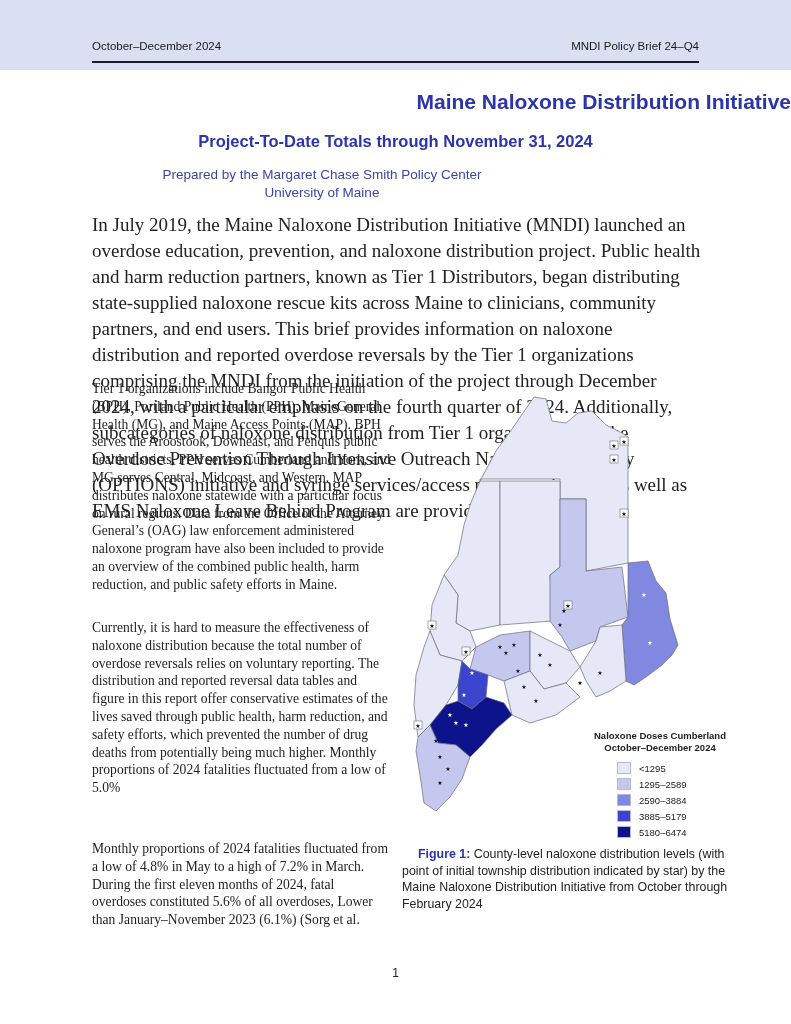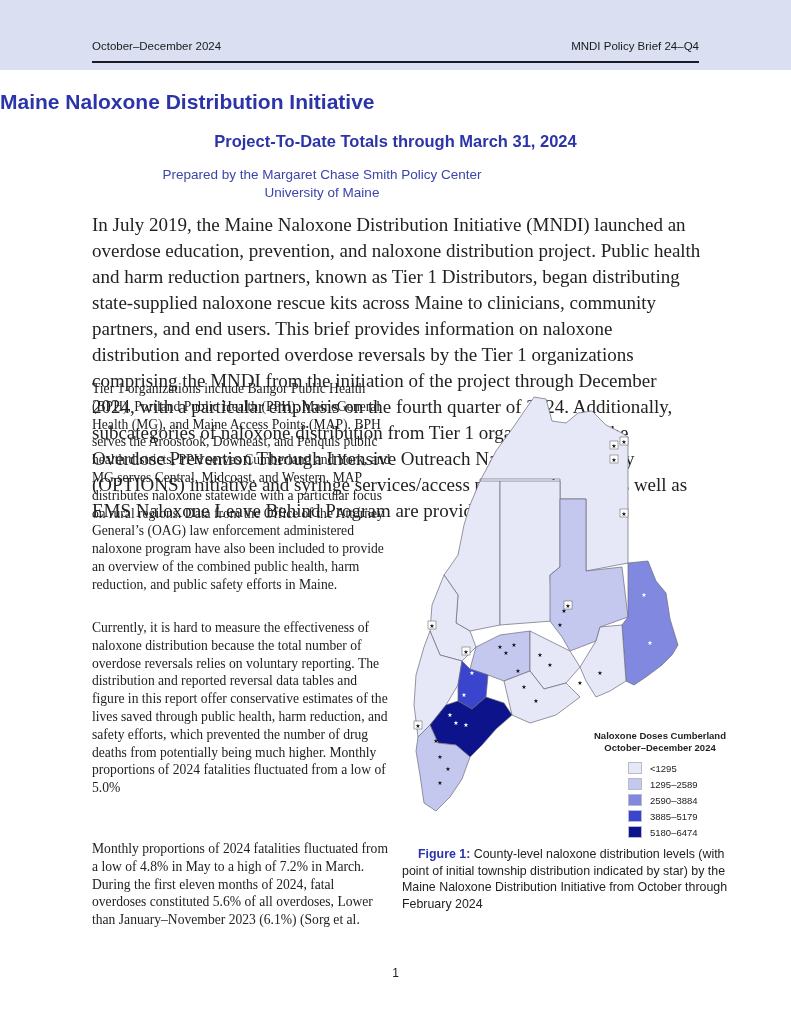--- a/index.html
+++ b/index.html
@@ -5,57 +5,57 @@
   * { box-sizing: border-box; margin: 0; padding: 0; }
   html, body { width: 791px; height: 1024px; background: #ffffff; overflow: hidden; }
   body { position: relative; font-family: "Liberation Serif", serif; color: #222; }
 
   .header-band { position: absolute; left: 0; top: 0; width: 791px; height: 70px; background: #dadff2; }
   .header-left, .header-right { position: absolute; top: 40px; font-family: "Liberation Sans", sans-serif; font-size: 11.5px; color: #1a1a1a; }
   .header-left { left: 92px; }
   .header-right { right: 92px; }
   .header-rule { position: absolute; left: 92px; right: 92px; top: 61px; height: 2px; background: #1a1a2a; }
 
-  .title { position: absolute; left: 0; width: 791px; top: 90px; text-align: left; font-family: "Liberation Sans", sans-serif; font-weight: bold; font-size: 21px; color: #2b34a8; }
+  .title { position: absolute; left: 0; width: 791px; top: 90px; text-align: right; font-family: "Liberation Sans", sans-serif; font-weight: bold; font-size: 21px; color: #2b34a8; }
   .subtitle { position: absolute; left: 0; width: 791px; top: 132px; text-align: center; font-family: "Liberation Sans", sans-serif; font-weight: bold; font-size: 16.5px; color: #2b34a8; }
   .prepared { position: absolute; left: 0; width: 644px; top: 166px; text-align: center; font-family: "Liberation Sans", sans-serif; font-size: 13.5px; line-height: 18px; color: #3b45a8; }
 
   .intro { position: absolute; left: 92px; width: 612px; top: 212px; font-size: 19px; line-height: 26px; color: #222; }
 
   .col-left { position: absolute; left: 92px; width: 300px; font-size: 13.6px; line-height: 17.8px; color: #222; }
   .p1 { top: 380px; }
   .p2 { top: 619px; }
   .p3 { top: 840px; }
 
   .map-wrap { position: absolute; left: 400px; top: 385px; width: 300px; height: 440px; }
   .map-wrap svg { width: 100%; height: 100%; }
 
   .legend { position: absolute; left: 590px; top: 730px; width: 140px; font-family: "Liberation Sans", sans-serif; }
   .legend-title { text-align: center; font-weight: bold; font-size: 9.5px; line-height: 12px; color: #222; }
-  .legend-items { margin-top: 6px; margin-left: 38px; }
+  .legend-items { margin-top: 6px; margin-left: 27px; }
   .legend-item { display: flex; align-items: center; height: 16px; }
   .legend-swatch { width: 14px; height: 12px; border: 1px solid #b8bad0; margin-right: 8px; }
   .legend-label { font-size: 9.5px; color: #222; }
 
   .caption { position: absolute; left: 402px; width: 330px; top: 846px; font-family: "Liberation Sans", sans-serif; font-size: 12.4px; line-height: 16.5px; color: #222; }
   .caption .fig-label { font-weight: bold; color: #2b34a8; padding-left: 16px; }
 
   .page-number { position: absolute; left: 0; width: 791px; top: 966px; text-align: center; font-family: "Liberation Sans", sans-serif; font-size: 12px; color: #222; }
 </style>
 </head>
 <body>
 
 <div class="header-band">
   <span class="header-left">October–December 2024</span>
   <span class="header-right">MNDI Policy Brief 24–Q4</span>
   <div class="header-rule"></div>
 </div>
 
 <h1 class="title">Maine Naloxone Distribution Initiative</h1>
-<h2 class="subtitle">Project-To-Date Totals through March 31, 2024</h2>
+<h2 class="subtitle">Project-To-Date Totals through November 31, 2024</h2>
 <div class="prepared">
   <div>Prepared by the Margaret Chase Smith Policy Center</div>
   <div>University of Maine</div>
 </div>
 
 <p class="intro">In July 2019, the Maine Naloxone Distribution Initiative (MNDI) launched an overdose education, prevention, and naloxone distribution project. Public health and harm reduction partners, known as Tier 1 Distributors, began distributing state-supplied naloxone rescue kits across Maine to clinicians, community partners, and end users. This brief provides information on naloxone distribution and reported overdose reversals by the Tier 1 organizations comprising the MNDI from the initiation of the project through December 2024, with a particular emphasis on the fourth quarter of 2024. Additionally, subcategories of naloxone distribution from Tier 1 organizations to the Overdose Prevention Through Intensive Outreach Naloxone and Safety (OPTIONS) initiative and syringe services/access programs in 2021 as well as EMS Naloxone Leave Behind Program are provided.</p>
 
 <p class="col-left p1">Tier 1 organizations include Bangor Public Health (BPH), Portland Public Health (PPH), MaineGeneral Health (MG), and Maine Access Points (MAP). BPH serves the Aroostook, Downeast, and Penquis public health districts, PPH serves Cumberland and York, and MG serves Central, Midcoast, and Western. MAP distributes naloxone statewide with a particular focus on rural regions. Data from the Office of the Attorney General’s (OAG) law enforcement administered naloxone program have also been included to provide an overview of the combined public health, harm reduction, and public safety efforts in Maine.</p>
 <p class="col-left p2">Currently, it is hard to measure the effectiveness of naloxone distribution because the total number of overdose reversals relies on voluntary reporting. The distribution and reported reversal data tables and figure in this report offer conservative estimates of the lives saved through public health, harm reduction, and safety efforts, which prevented the number of drug deaths from potentially being much higher. Monthly proportions of 2024 fatalities fluctuated from a low of 5.0%</p>
 <p class="col-left p3">Monthly proportions of 2024 fatalities fluctuated from a low of 4.8% in May to a high of 7.2% in March. During the first eleven months of 2024, fatal overdoses constituted 5.6% of all overdoses, Lower than January–November 2023 (6.1%) (Sorg et al.</p>

